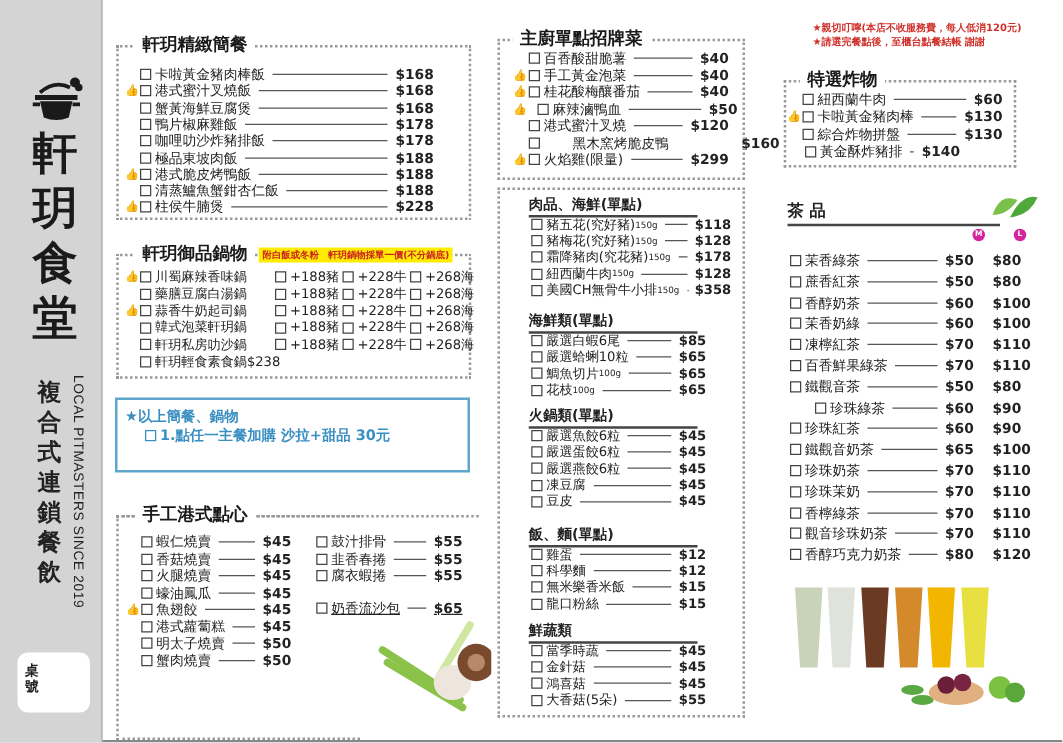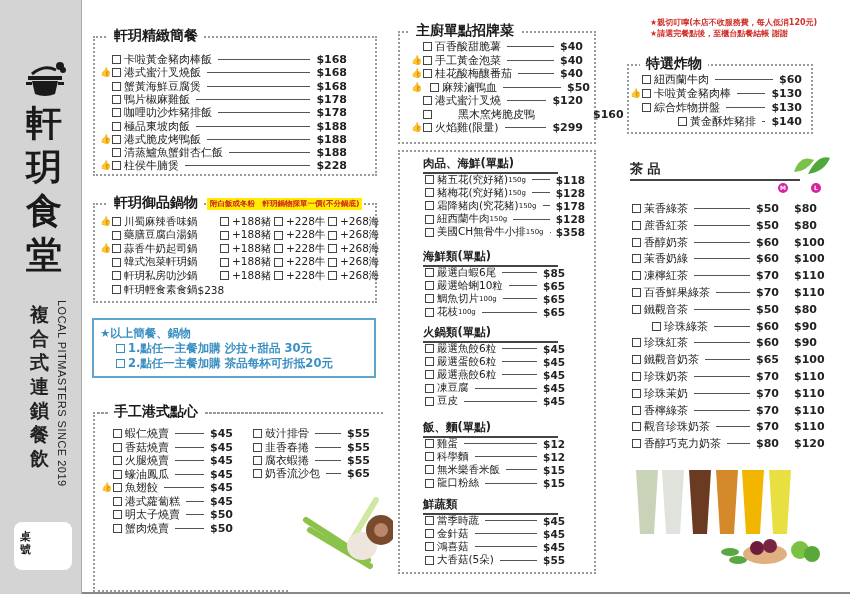--- a/index.html
+++ b/index.html
@@ -82,24 +82,20 @@
   <div class="box" style="left:93px;top:203px;width:284px;height:100px;"></div>
   <div class="sec-title" style="left:108px;top:194px;">軒玥御品鍋物</div>
   <div class="hot-note">附白飯或冬粉　軒玥鍋物採單一價(不分鍋底)</div>
   <div id="hotpot-rows"></div>
 
   <div class="promo-box">
     <div>★以上簡餐、鍋物</div>
     <div class="p-row">
         <span class="cb"></span>
         <span>1.點任一主餐加購 沙拉+甜品 30元</span>
-      </div>
-    <div class="p-row">
-        <span class="cb"></span>
-        <span>2.點任一主餐加購 茶品每杯可折抵20元</span>
       </div>
   </div>
 
   <div class="box" style="left:93px;top:412px;width:195px;height:180px;border-right:none;"></div>
   <div class="box" style="left:93px;top:412px;width:290px;height:0;border-bottom:none;border-left:none;border-right:none;"></div>
   <div class="sec-title" style="left:108px;top:403px;">手工港式點心</div>
   <div id="dimsum-rows"></div>
   <svg style="position:absolute;left:298px;top:490px;width:95px;height:80px;" viewBox="0 0 95 80">
     <g stroke="#8bc34a" stroke-width="6" stroke-linecap="round">
       <line x1="8" y1="30" x2="70" y2="70"></line>
@@ -329,21 +325,21 @@
       <span>韭香春捲</span>
       <span class="line"></span>
       <span class="price">$55</span>
     </div>
     <div class="row" style="left: 253px; top: 454px; width: 117px;">
       <span class="cb"></span>
       <span>腐衣蝦捲</span>
       <span class="line"></span>
       <span class="price">$55</span>
     </div>
-    <div class="row" style="left: 253px; top: 467px; width: 117px;">
+    <div class="row" style="left: 253px; top: 480px; width: 117px; text-decoration: underline;">
       <span class="cb"></span>
       <span>奶香流沙包</span>
       <span class="line"></span>
       <span class="price">$65</span>
     </div>
     <div class="row" style="left: 423px; top: 40px; width: 160px;">
       <span class="cb"></span>
       <span>百香酸甜脆薯</span>
       <span class="line"></span>
       <span class="price">$40</span>
@@ -544,21 +540,21 @@
       <span>卡啦黃金豬肉棒</span>
       <span class="line"></span>
       <span class="price">$130</span>
     </div>
     <div class="row" style="left: 642px; top: 101px; width: 160px;">
       <span class="cb"></span>
       <span>綜合炸物拼盤</span>
       <span class="line"></span>
       <span class="price">$130</span>
     </div>
-    <div class="row" style="left: 642px; top: 115px; width: 160px; padding-left: 36px;">
+    <div class="row" style="left: 608px; top: 115px; width: 160px; padding-left: 36px;">
       <span class="cb"></span>
       <span>黃金酥炸豬排</span>
       <span class="line"></span>
       <span class="price">$140</span>
     </div>
     <div class="row" style="left: 632px; top: 202px; width: 196px;">
       <span class="cb"></span>
       <span>茉香綠茶</span>
       <span class="line"></span>
       <span class="price" style="width: 38px;">$50</span>

